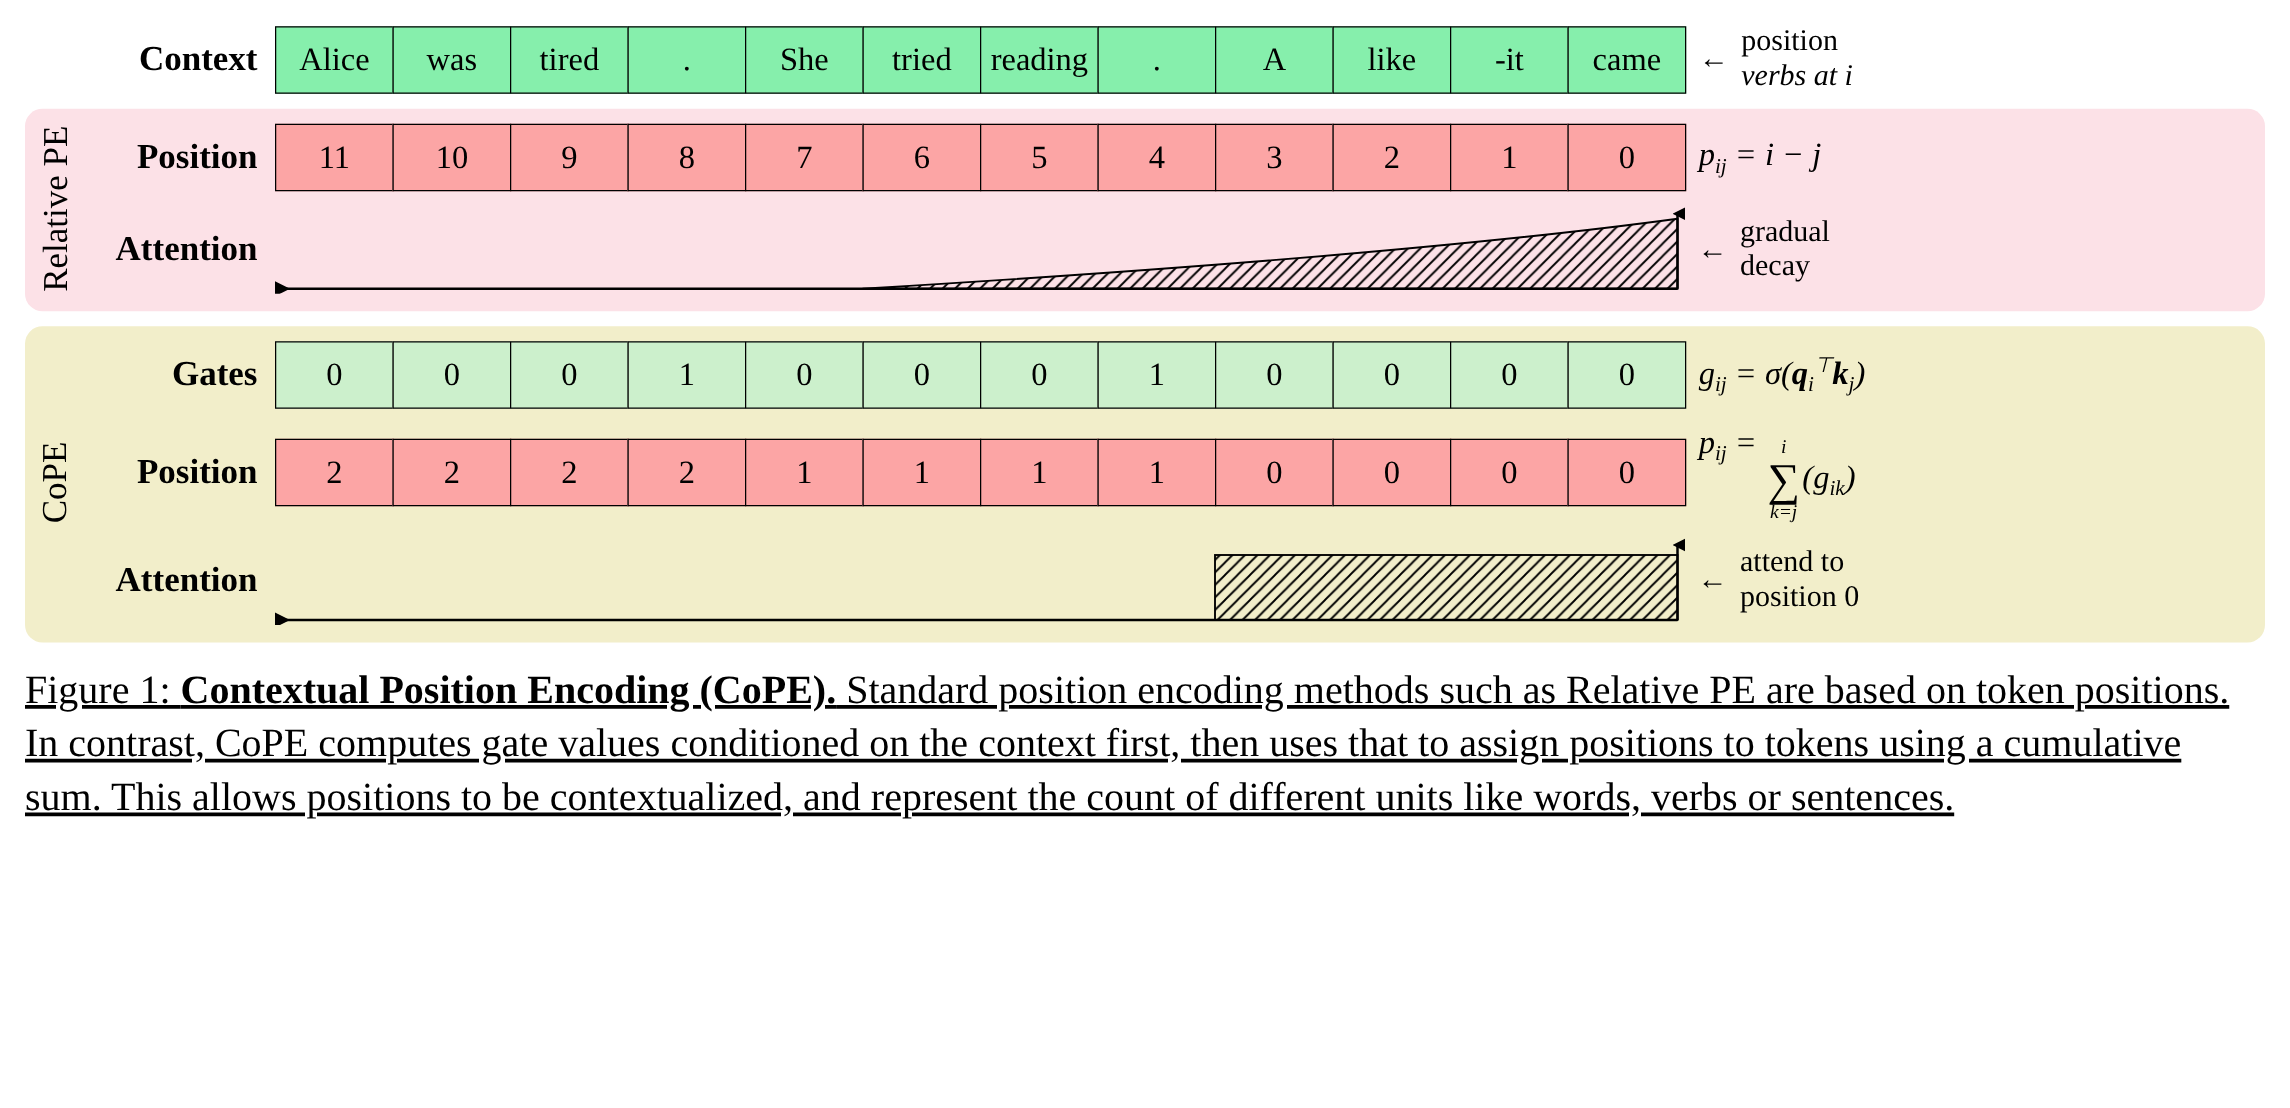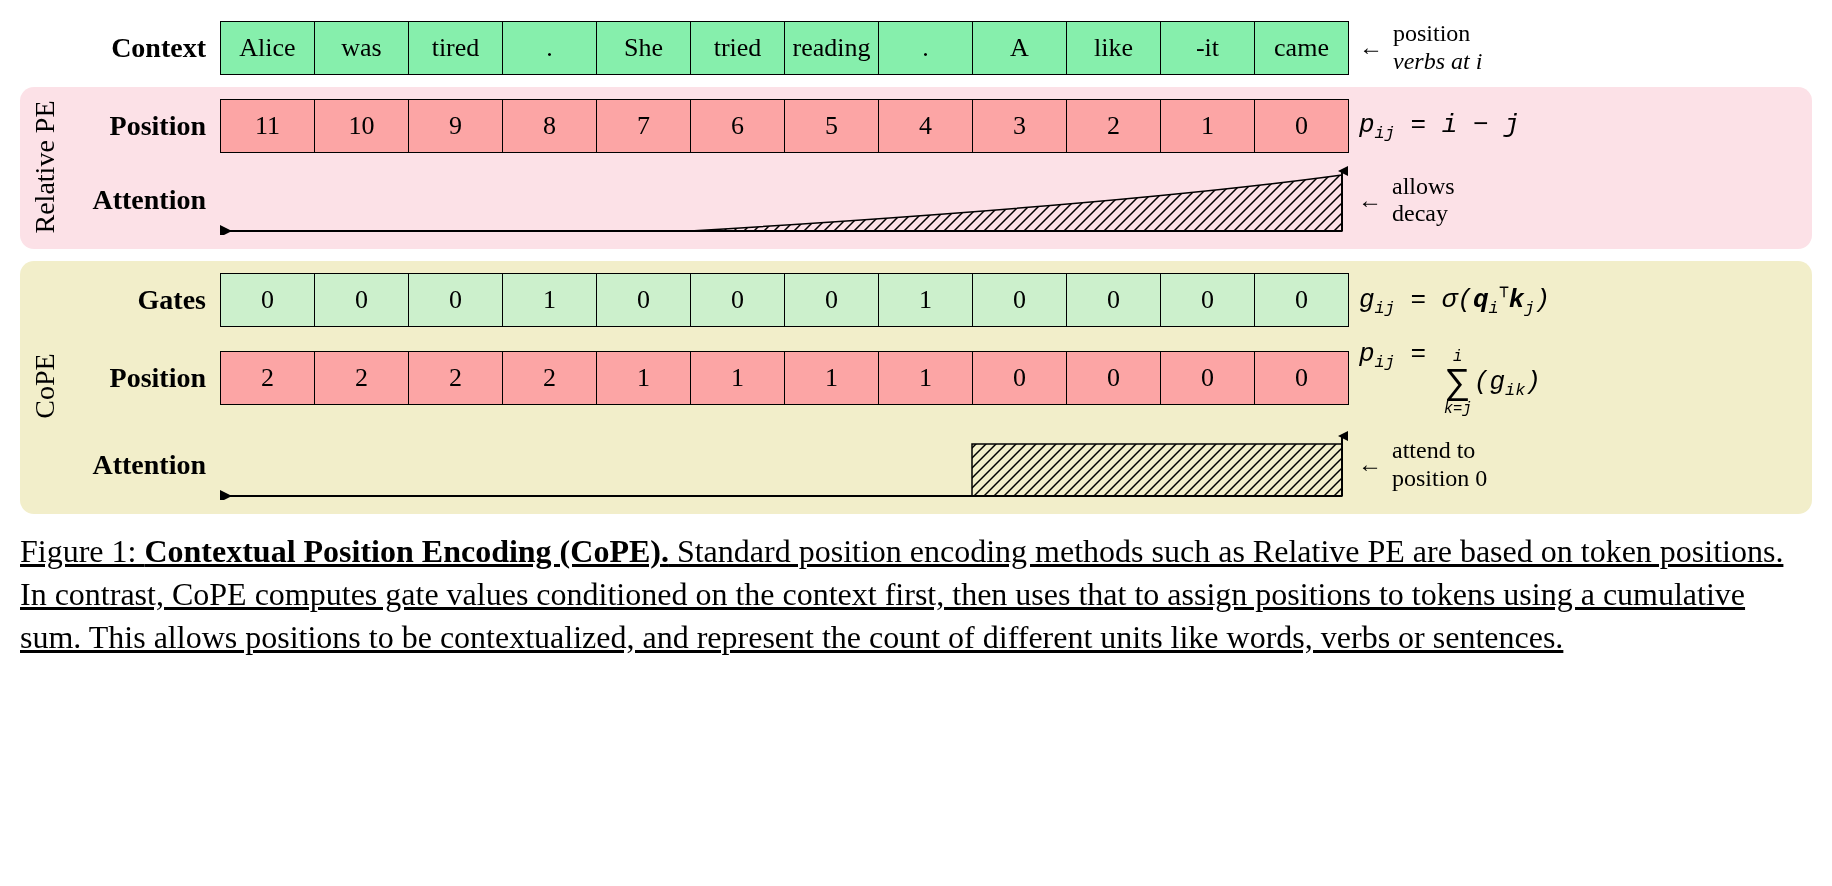--- a/index.html
+++ b/index.html
@@ -85,21 +85,21 @@
     width: 1128px; 
   }
   .caption {
     font-size: 32px;
     line-height: 1.35;
     max-width: 1792px;
     text-decoration: underline;
   }
   .formula {
     font-style: italic;
-    font-family: Liberation Mono, monospace;
+    font-family: Liberation Serif, serif;
     font-size: 26px;
     white-space: nowrap;
   }
   .formula sub, .formula sup { font-size: 0.65em; font-style: italic; }
   .sumexpr {
     display: inline-flex;
     flex-direction: row;
     align-items: center;
   }
   .sigma-block {
@@ -188,21 +188,21 @@
             <path d="M 470 66 Q 900 40 1122 10 L 1122 66 Z" fill="url(#hatch1)" stroke="#000" stroke-width="1.5"></path>
 
             <line x1="1122" y1="66" x2="8" y2="66" stroke="#000" stroke-width="2" marker-end="url(#arrL)"></line>
 
             <line x1="1122" y1="66" x2="1122" y2="6" stroke="#000" stroke-width="2" marker-end="url(#arrU)"></line>
           </svg>
         </div>
         <div class="annot-col">
           <span>←</span>
           <span style="line-height:1.15">
-            <span>allows</span><br>
+            <span>gradual</span><br>
             <span>decay</span>
           </span>
         </div>
       </div>
     </div>
   </div>
 
   <div class="panel panel-yellow">
     <div class="side-label-col">
       <div class="side-label">CoPE</div>

